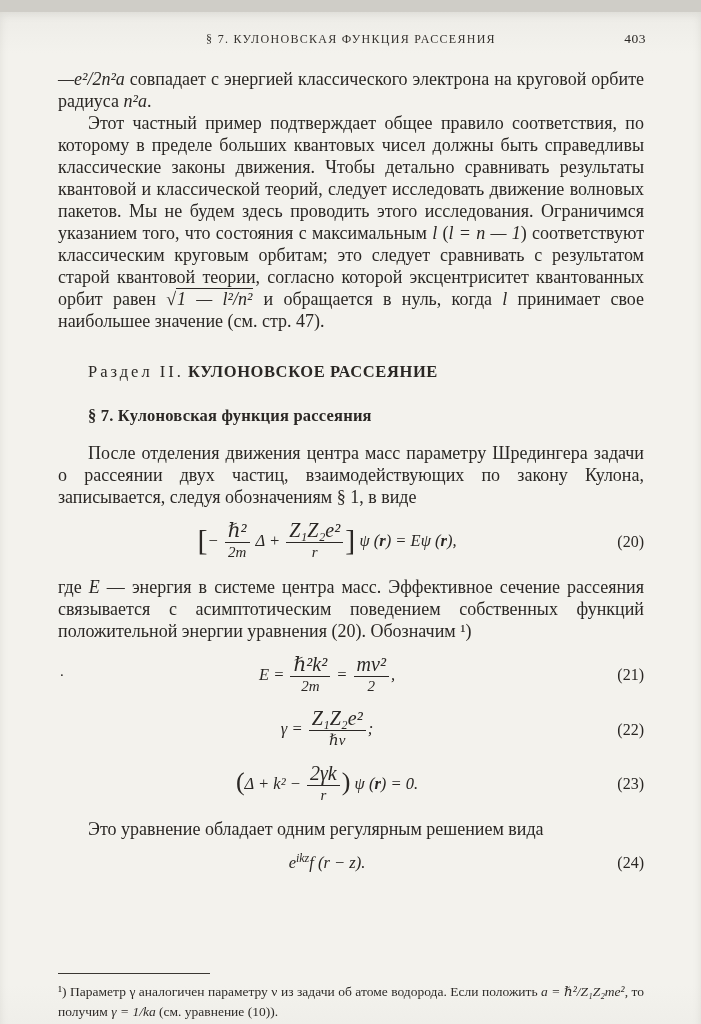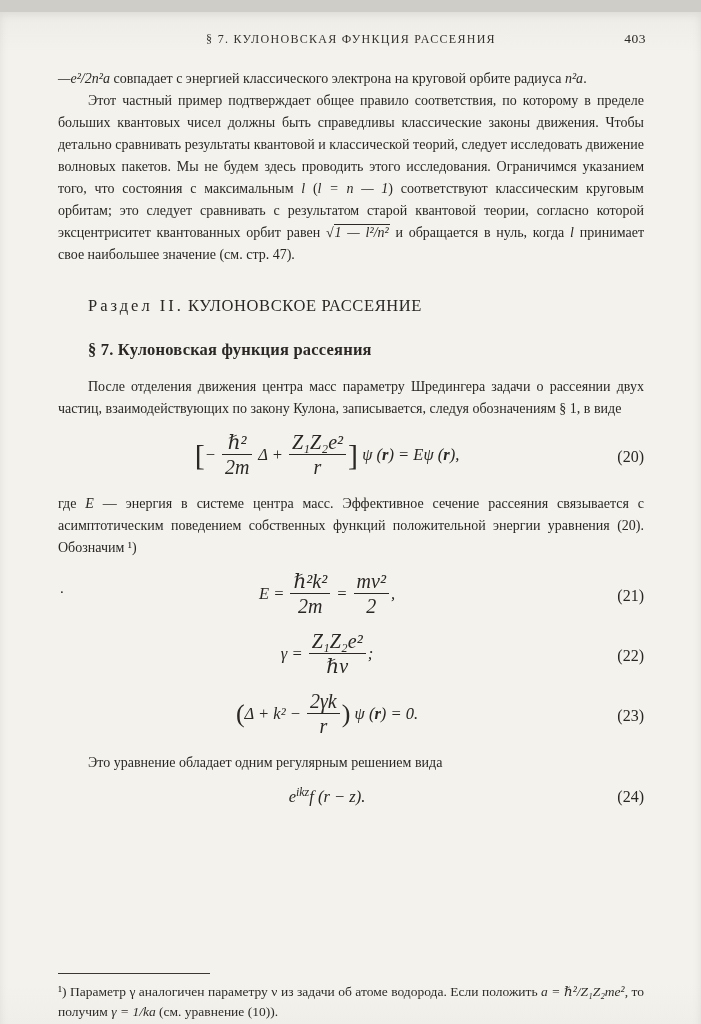--- a/index.html
+++ b/index.html
@@ -13,38 +13,38 @@
     background: linear-gradient(180deg, #edece7 0%, #f3f2ed 4%, #f3f2ed 95%, #eeede8 100%);
     color: #2a2724;
     padding: 20px 57px 0 58px;
     overflow: hidden;
     box-shadow: inset 0 2px 8px rgba(60,55,45,0.10);
   }
   .running-head { position: relative; height: 20px; margin-bottom: 16px; }
   .rh-title { display: block; text-align: center; font-size: 12px; letter-spacing: 1.3px; color: #35322e; }
   .page-num { position: absolute; right: -2px; top: -1px; font-size: 13.5px; letter-spacing: 0.5px; }
 
-  .para { margin: 0; font-size: 14px; line-height: 22px; text-align: justify; }
+  .para { margin: 0; font-size: 18px; line-height: 22px; text-align: justify; }
   .indent { text-indent: 30px; }
   .math { font-style: italic; }
   .bi { font-style: italic; font-weight: bold; }
   .sqrt-body { border-top: 1.3px solid #2a2724; padding: 0 1px; font-style: italic; white-space: nowrap; }
   .radical { font-style: normal; }
 
   .section-heading { margin: 30px 0 0; font-size: 16.5px; font-weight: normal; text-indent: 30px; }
   .section-label { letter-spacing: 3px; text-align: center; }
-  .section-title { font-weight: normal; letter-spacing: 0.6px; }
+  .section-title { font-weight: bold; letter-spacing: 0.6px; }
   .subsection-heading { margin: 24px 0 16px; font-size: 16.5px; font-weight: bold; text-indent: 30px; letter-spacing: 0.2px; }
 
   .equation { position: relative; display: flex; align-items: center; margin: 13px 0; font-size: 16.5px; }
   .eq-body { flex: 1; text-align: center; }
   .eq-num { width: 48px; text-align: right; font-size: 16px; font-style: normal; }
   .frac { display: inline-block; vertical-align: middle; text-align: center; line-height: 1.1; margin: 0 2px; position: relative; top: -2px; }
   .frac .num { display: block; font-size: 20px; padding: 0 3px 1px; border-bottom: 1px solid #2a2724; }
-  .frac .den { display: block; font-size: 20px; padding: 1px 3px 0; }
+  .frac .den { display: block; font-size: 15px; padding: 1px 3px 0; }
   .big-bracket { font-size: 30px; font-weight: 400; vertical-align: middle; position: relative; top: -2px; font-style: normal; }
   .big-paren { font-size: 26px; vertical-align: middle; position: relative; top: -2px; font-style: normal; }
   .supscript { font-size: 12px; position: relative; top: -6px; }
   .stray { position: absolute; left: 2px; top: 8px; font-size: 15px; }
 
   .footnote-block { position: absolute; left: 58px; right: 57px; bottom: 14px; }
   .footnote-rule { width: 152px; height: 0; border-top: 1.2px solid #3a3733; margin-bottom: 8px; }
   .footnote { font-size: 13.5px; line-height: 20px; text-align: justify; margin: 0; color: #2e2b28; }
 </style>
 </head>

